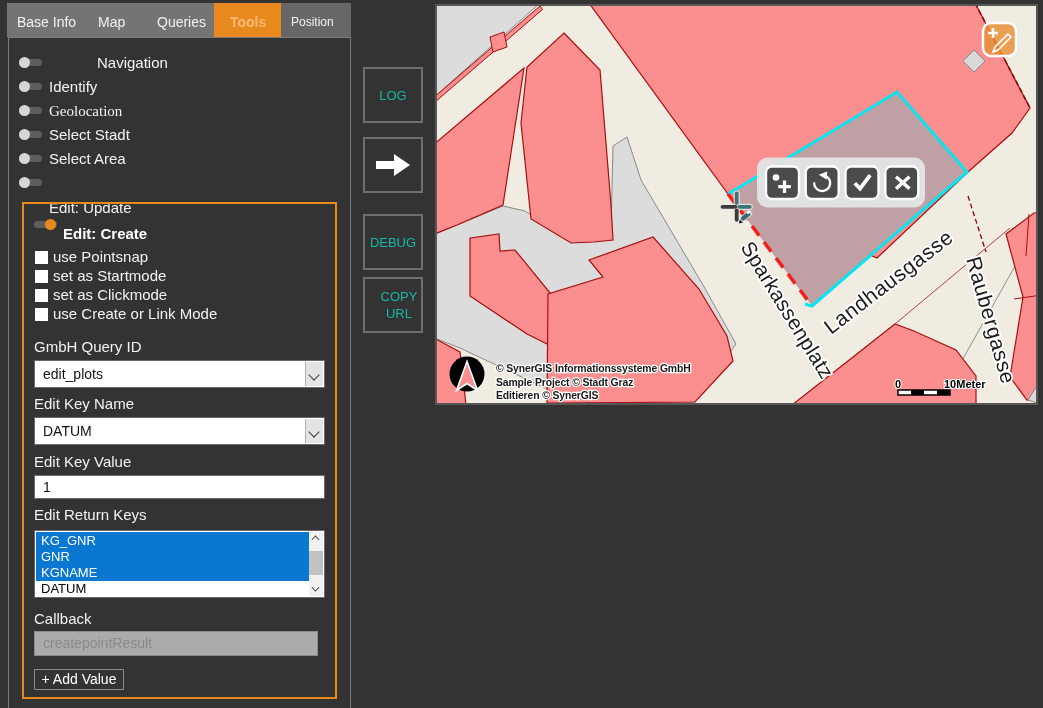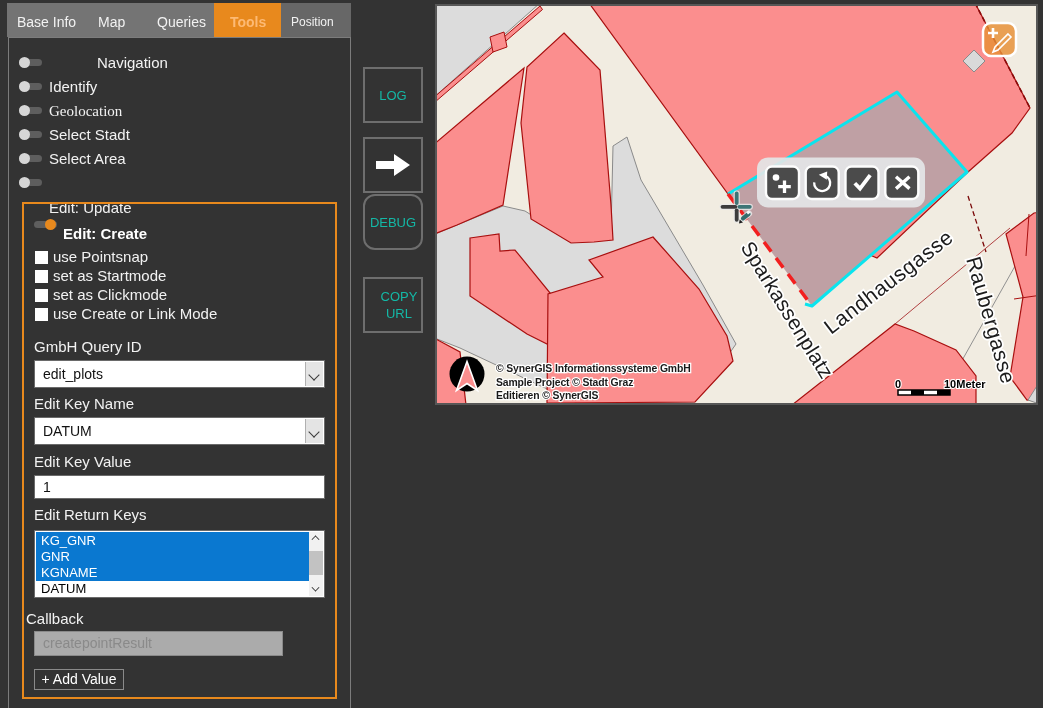--- a/index.html
+++ b/index.html
@@ -111,37 +111,37 @@
   <div class="abs" style="left:6px;top:2px;color:#fff;font-size:13px;line-height:16px;">KG_GNR<br>GNR<br>KGNAME</div>
   <div class="abs" style="left:6px;top:50px;color:#000;font-size:13px;line-height:16px;">DATUM</div>
 
   <div class="abs" style="right:1px;top:1px;width:14px;height:64px;background:#f1f1f1;">
     <div class="abs" style="left:3px;top:4px;width:6px;height:6px;border-left:1.7px solid #222;border-top:1.7px solid #222;transform:rotate(45deg) scale(.8);"></div>
     <div class="abs" style="left:0px;top:19px;width:14px;height:24px;background:#c2c2c2;"></div>
     <div class="abs" style="left:3px;top:52px;width:6px;height:6px;border-right:1.7px solid #222;border-bottom:1.7px solid #222;transform:rotate(45deg) scale(.8);"></div>
   </div>
 </div>
 
-<div class="lbl" style="left:26px;top:609px;">Callback</div>
-
-<div class="abs" style="left:34px;top:631px;width:249px;height:25px;background:#ababab;border:1px solid #8a8a8a;box-sizing:border-box;">
+<div class="lbl" style="left:34px;top:609px;">Callback</div>
+
+<div class="abs" style="left:34px;top:631px;width:284px;height:25px;background:#ababab;border:1px solid #8a8a8a;box-sizing:border-box;">
   <div class="abs" style="left:8px;top:0;color:#8a8a8a;font-size:14px;line-height:23px;">createpointResult</div>
 </div>
 
 <div class="abs" style="left:34px;top:669px;width:90px;height:21px;border:1px solid #8a8a8a;box-sizing:border-box;color:#fff;font-size:14px;text-align:center;line-height:19px;">+ Add Value</div>
 
 <div class="sidebtn" style="top:67px;">LOG</div>
 
 <div class="sidebtn" style="top:137px;">
   <svg width="34" height="22" viewBox="0 0 34 22">
       <path d="M0 7 L18 7 L18 0 L34 11 L18 22 L18 15 L0 15 Z" fill="#fff"></path>
     </svg>
 </div>
 
-<div class="sidebtn" style="top:194px;border-radius:12px;">DEBUG</div>
+<div class="sidebtn" style="top:214px;">DEBUG</div>
 
 <div class="sidebtn" style="top:277px;padding-left:12px;">COPY<br>URL</div>
 
 <div class="abs" style="left:435px;top:4px;width:599px;height:397px;border:2px solid #575757;background:#f1ece1;">
 <svg width="599" height="397" viewBox="0 0 599 397" style="position:absolute;left:0;top:0;">
 
   <path d="M500,399 L605,212" fill="none" stroke="#909090" stroke-width="1"></path>
 
   <path d="M458,318 L573,222" fill="none" stroke="#b04040" stroke-width="1"></path>
 

